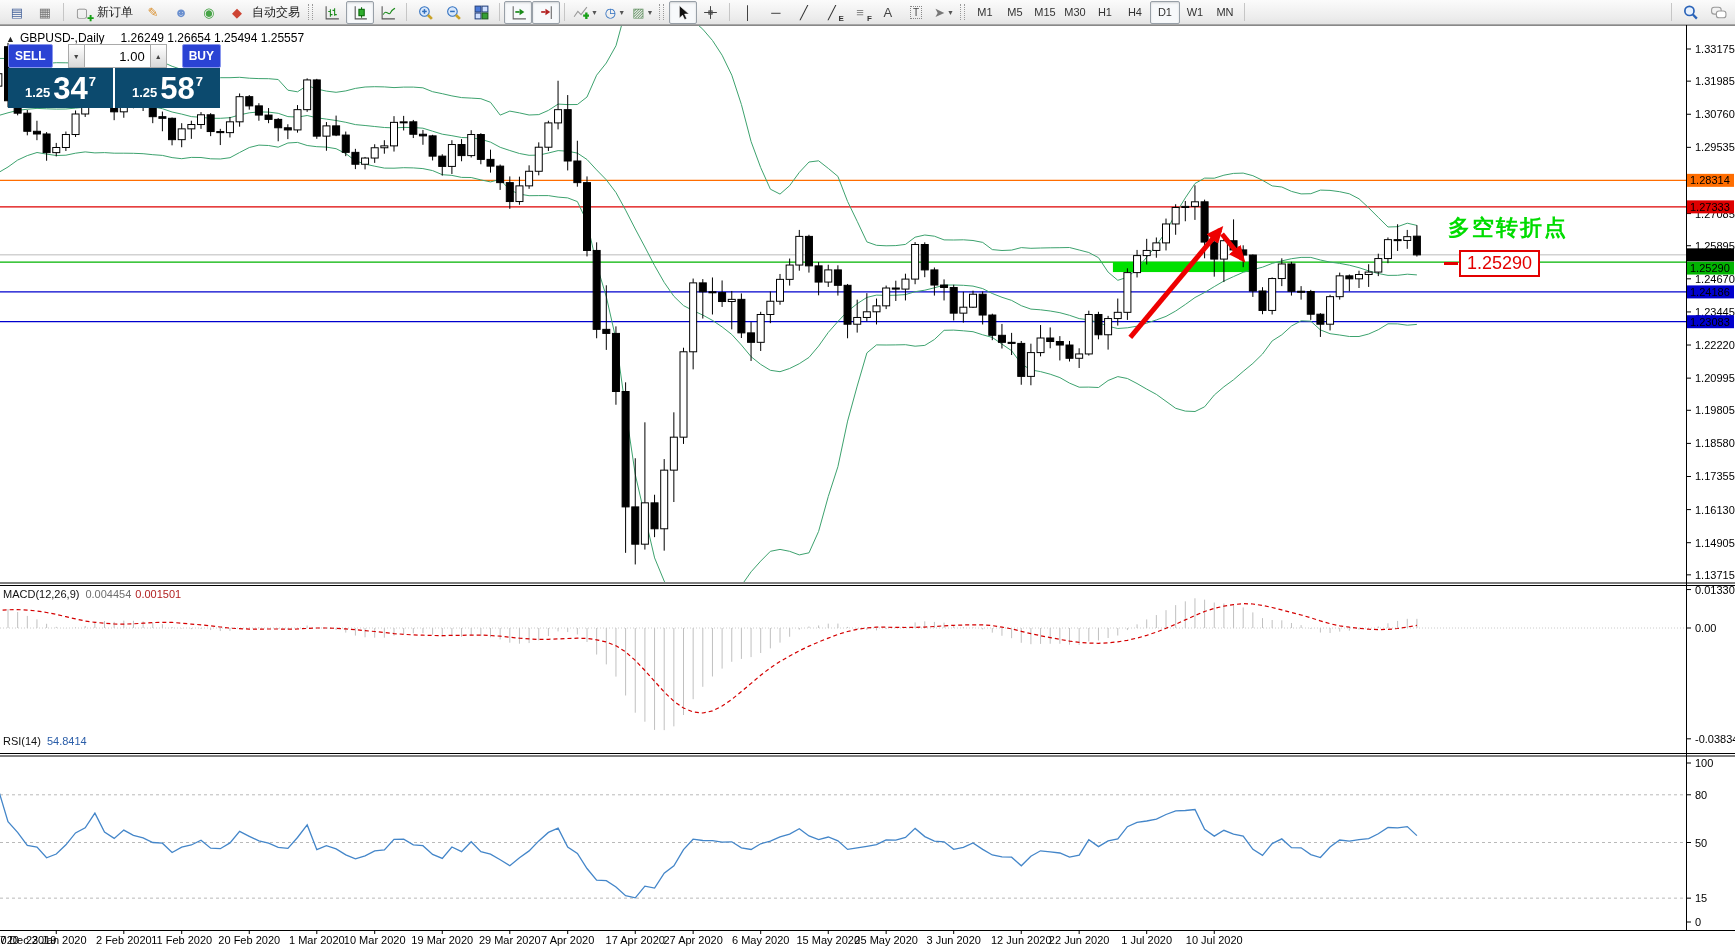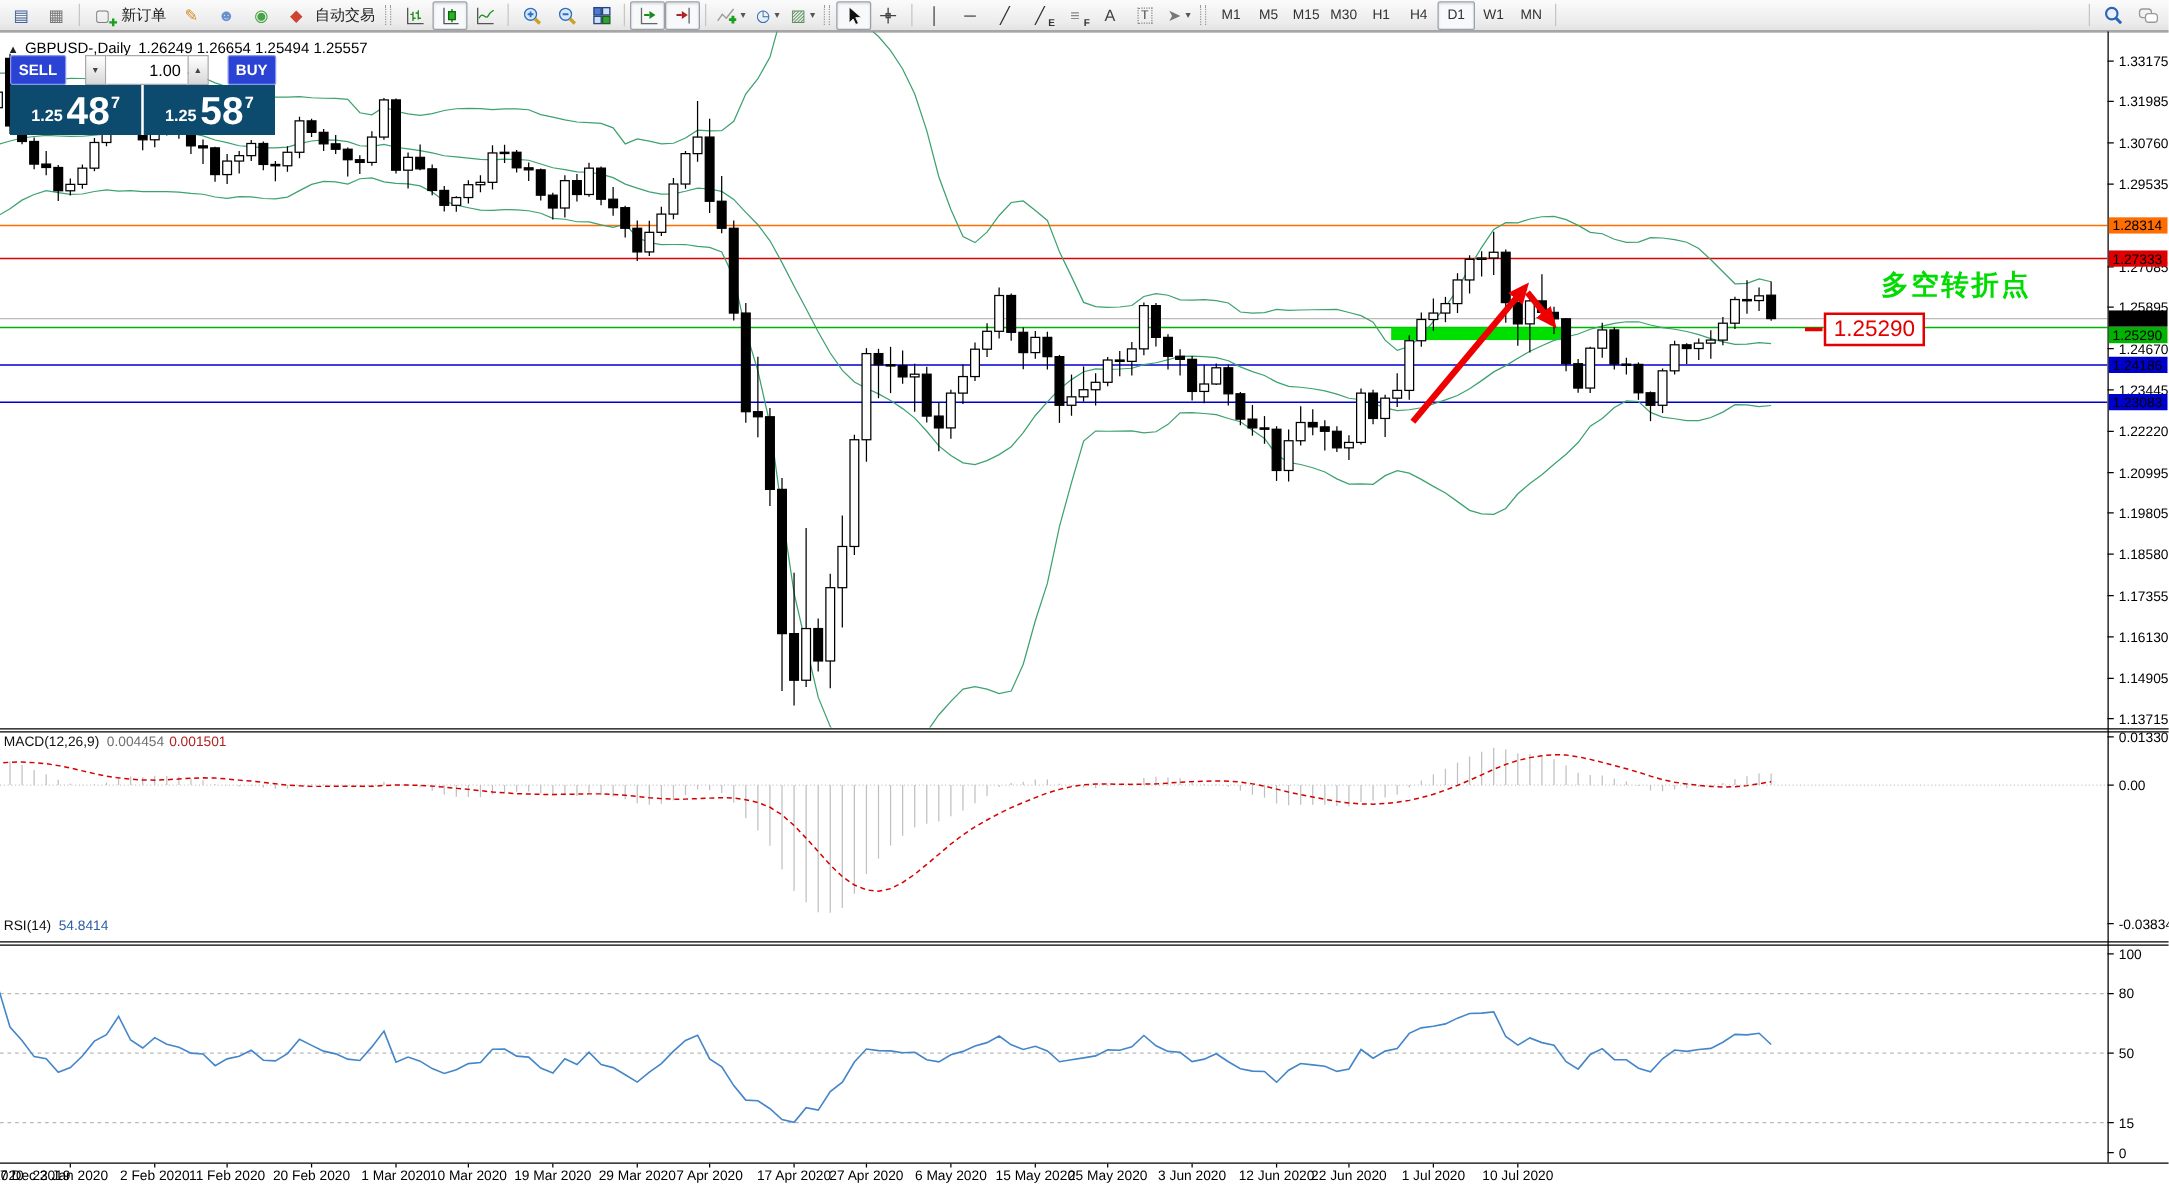--- a/index.html
+++ b/index.html
@@ -17,21 +17,21 @@
   .tgrip{width:3px;height:16px;border-left:1px dotted #9a9a9a;border-right:1px dotted #9a9a9a;margin:0 5px 0 2px;flex:none}
   .tlabel{font-size:12px;color:#1a1a1a;margin:0 6px 0 1px;white-space:nowrap}
   .dd{font-size:7px;color:#555;margin-left:2px}
   .tf{font-size:11px;color:#333;min-width:24px;justify-content:center}
   .tspacer{flex:1}
   
   #chart-svg{position:absolute;left:0;top:0;z-index:1}
   #chart-svg text{font-family:"Liberation Sans",sans-serif;font-size:11px;fill:#000}
   .chart-title{position:absolute;left:6px;top:31px;font-size:12px;color:#000;z-index:10;white-space:nowrap}
   .chart-title .collapse{font-size:9px;margin-right:5px;color:#222}
-  .chart-title .ohlc{margin-left:6px}
+  .chart-title .ohlc{margin-left:16px}
   .pane-label{position:absolute;z-index:8;font-size:11px;color:#111;white-space:nowrap}
   #macd-label{left:3px;top:588px}
   #rsi-label{left:3px;top:735px}
   .v1{color:#6e6e6e;margin-left:6px}
   .v2{color:#b22222;margin-left:4px}
   .vb{color:#2a5da8;margin-left:6px}
   
   .trade-panel{position:absolute;left:8px;top:44px;width:212px;z-index:20}
   .tp-row1{display:flex;height:24px;align-items:stretch}
   .tp-sell,.tp-buy{width:48px;background:#2b43d4;border:1px solid #8a97ee;color:#fff;
@@ -859,34 +859,34 @@
     <div class="tp-vol">
       <button class="tp-spin">▼</button>
       <input class="tp-input" value="1.00" style="">
       <button class="tp-spin">▲</button>
     </div>
     <button class="tp-buy">BUY</button>
   </div>
   <div class="tp-prices">
     <div class="tp-price">
       <span class="tp-small">1.25</span>
-      <span class="tp-big">48</span>
+      <span class="tp-big">34</span>
       <span class="tp-sup">7</span>
     </div>
     <div class="tp-div"></div>
     <div class="tp-price">
       <span class="tp-small">1.25</span>
       <span class="tp-big">58</span>
       <span class="tp-sup">7</span>
     </div>
   </div>
 </div>
 
 <div class="pane-label" id="macd-label">
   <span>MACD(12,26,9)</span><span class="v1">0.004454</span><span class="v2">0.001501</span>
 </div>
 <div class="pane-label" id="rsi-label">
   <span>RSI(14)</span><span class="vb">54.8414</span>
 </div>
 
-<div class="anno-text" id="anno-text" style="left: 1505px; top: 213px; color: rgb(0, 220, 0);">多空转折点</div>
+<div class="anno-text" id="anno-text" style="left: 1448px; top: 213px; color: rgb(0, 220, 0);">多空转折点</div>
 <div class="anno-callout" id="anno-callout" style="left: 1459px; top: 250px; color: rgb(227, 0, 0);">1.25290</div>
 <div class="anno-dash" id="anno-dash" style="left: 1444px; top: 262px; width: 14px; height: 3px; background: rgb(227, 0, 0);"></div>
 
 </body></html>

